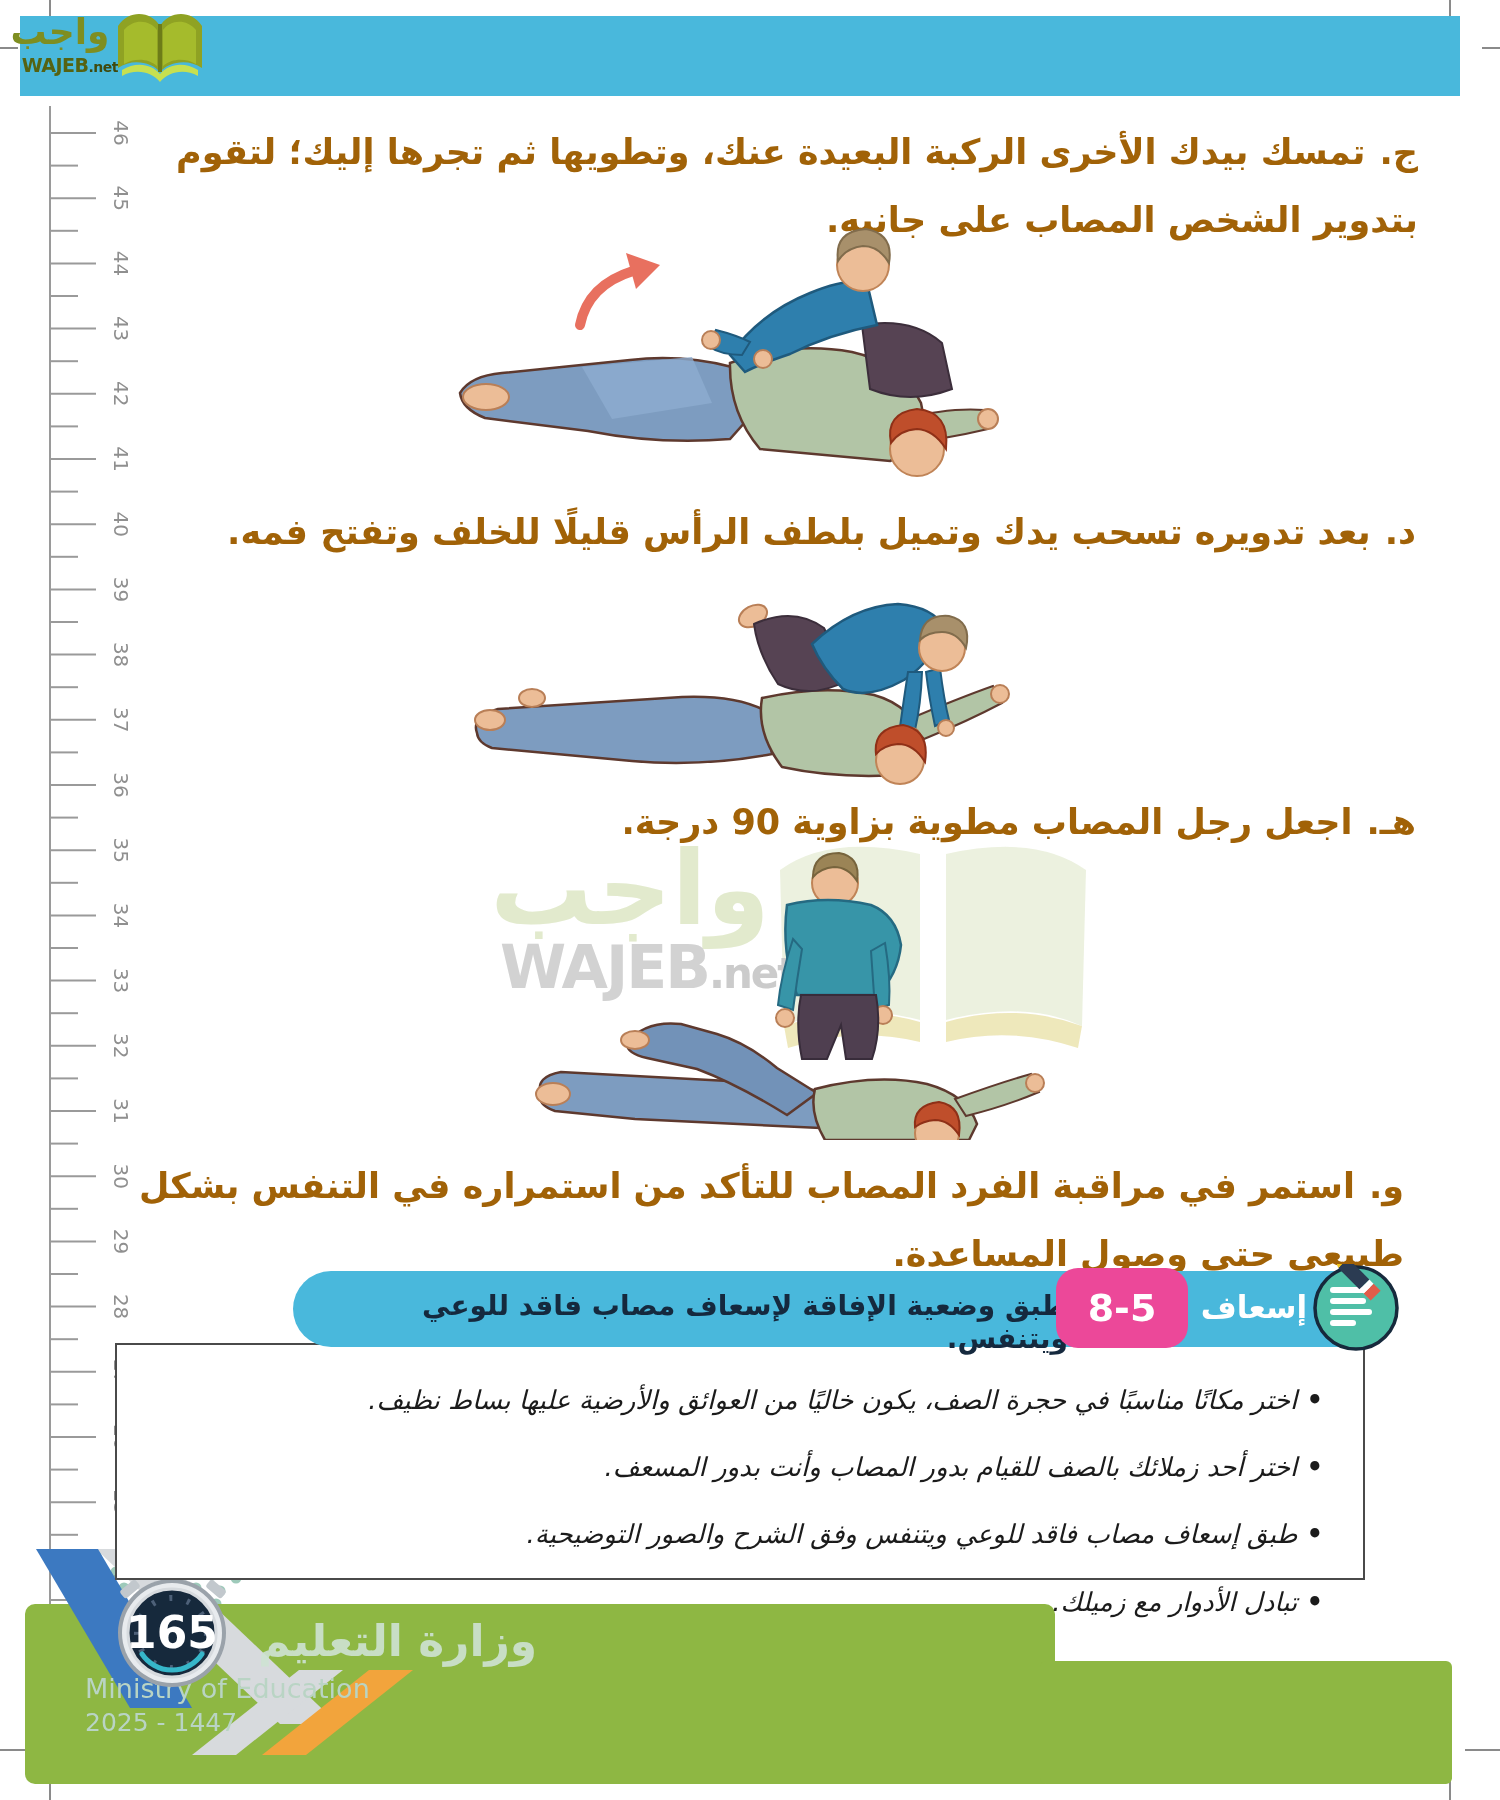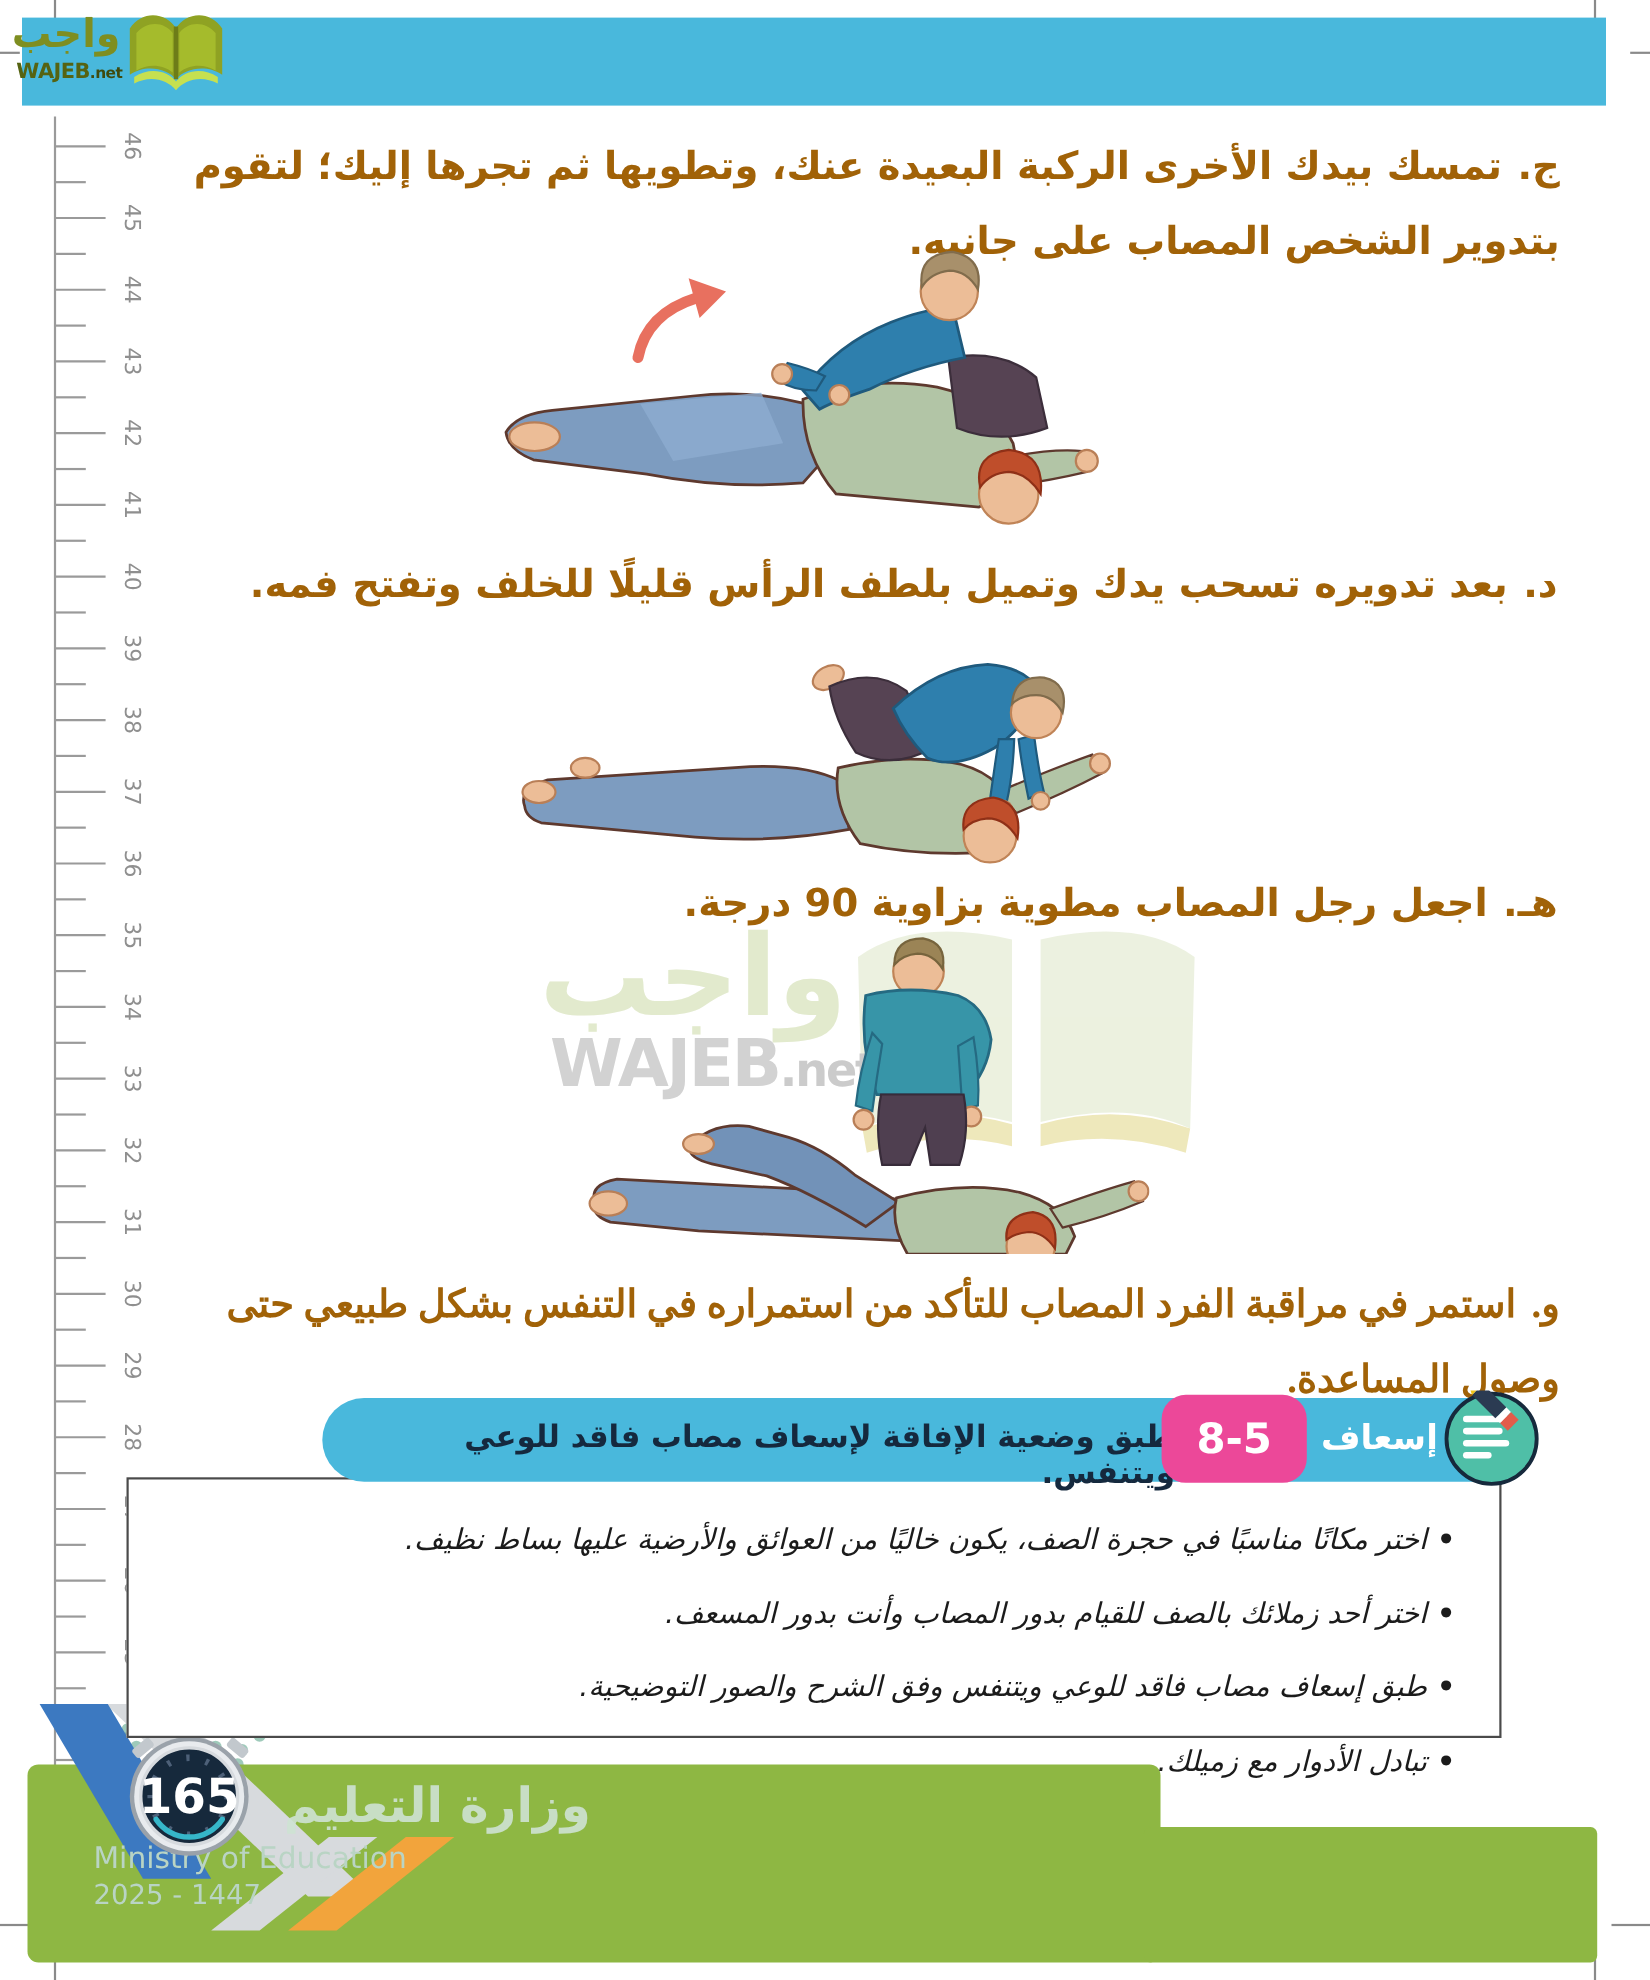--- a/index.html
+++ b/index.html
@@ -4,21 +4,21 @@
 <style>
   html,body{margin:0;padding:0;background:#ffffff;}
   #page{position:relative;width:1500px;height:1800px;background:#fff;overflow:hidden;
         font-family:"DejaVu Sans",sans-serif;padding-left:28px;}
   .crop{position:absolute;background:#8a8a8a;}
   
   #topbar{position:absolute;left:20px;top:16px;width:1440px;height:80px;background:#49b8dc;}
   #logo{position:absolute;left:6px;top:6px;width:210px;height:90px;z-index:5;}
   .logo-ar{position:absolute;left:4px;top:8px;width:100px;text-align:center;
            font-size:36px;font-weight:bold;color:#7e8e21;direction:rtl;line-height:1;}
-  .logo-en{position:absolute;left:2px;top:48px;width:110px;text-align:center;
+  .logo-en{position:absolute;left:2px;top:48px;width:110px;text-align:right;
            font-size:19px;font-weight:bold;color:#556312;letter-spacing:-0.5px;}
   .logo-en .tld{font-size:14px;color:#3f4a0e;}
   
   #ruler{position:absolute;left:30px;top:100px;}
   
   .step{position:absolute;direction:rtl;text-align:right;color:#a16207;font-weight:bold;
         font-size:35px;line-height:1.95;}
   .step .ltr{margin-left:14px;}
   
   #wm{position:absolute;left:500px;top:838px;width:270px;text-align:center;z-index:1;}
@@ -229,21 +229,21 @@
     <path d="M142,200 Q160,177 196,181 L232,191 Q262,200 292,225 L332,250 L302,272 Q252,241 212,226 L162,215 Q141,210 142,200 Z" fill="#7292b8" stroke="#5e392e" stroke-width="2.5"></path>
     <ellipse cx="68" cy="251" rx="17" ry="11" fill="#ecbd97" stroke="#b97f57" stroke-width="2"></ellipse>
     <ellipse cx="150" cy="197" rx="14" ry="9" fill="#ecbd97" stroke="#b97f57" stroke-width="2"></ellipse>
     <path d="M330,246 Q392,230 442,241 Q482,252 492,281 L484,297 L340,297 Q324,270 330,246 Z" fill="#b2c5a6" stroke="#5e392e" stroke-width="2.5"></path>
     <path d="M470,256 Q517,239 546,231 L554,249 Q521,263 481,273 Z" fill="#b2c5a6" stroke="#5e392e" stroke-width="2"></path>
     <circle cx="550" cy="240" r="9" fill="#ecbd97" stroke="#b97f57" stroke-width="2"></circle>
     <circle cx="452" cy="290" r="22" fill="#ecbd97" stroke="#c08457" stroke-width="2"></circle>
     <path d="M430,284 Q428,262 454,259 Q478,263 474,292 Q464,277 450,277 Q438,278 430,284 Z" fill="#bf4e2b" stroke="#8f3017" stroke-width="2"></path>
   </svg>
 
-  <div class="step" style="right:110px;top:1152px;width:1290px;font-family:Liberation Serif, serif;">
+  <div class="step" style="right:124px;top:1152px;width:1290px;">
     <span class="ltr">و.</span><span>استمر في مراقبة الفرد المصاب للتأكد من استمراره في التنفس بشكل طبيعي حتى وصول المساعدة.</span>
   </div>
 
   <div id="act-box"></div>
   <ul id="act-bullets">
       <li>اختر مكانًا مناسبًا في حجرة الصف، يكون خاليًا من العوائق والأرضية عليها بساط نظيف.</li>
       <li>اختر أحد زملائك بالصف للقيام بدور المصاب وأنت بدور المسعف.</li>
       <li>طبق إسعاف مصاب فاقد للوعي ويتنفس وفق الشرح والصور التوضيحية.</li>
       <li>تبادل الأدوار مع زميلك.</li>
     </ul>

